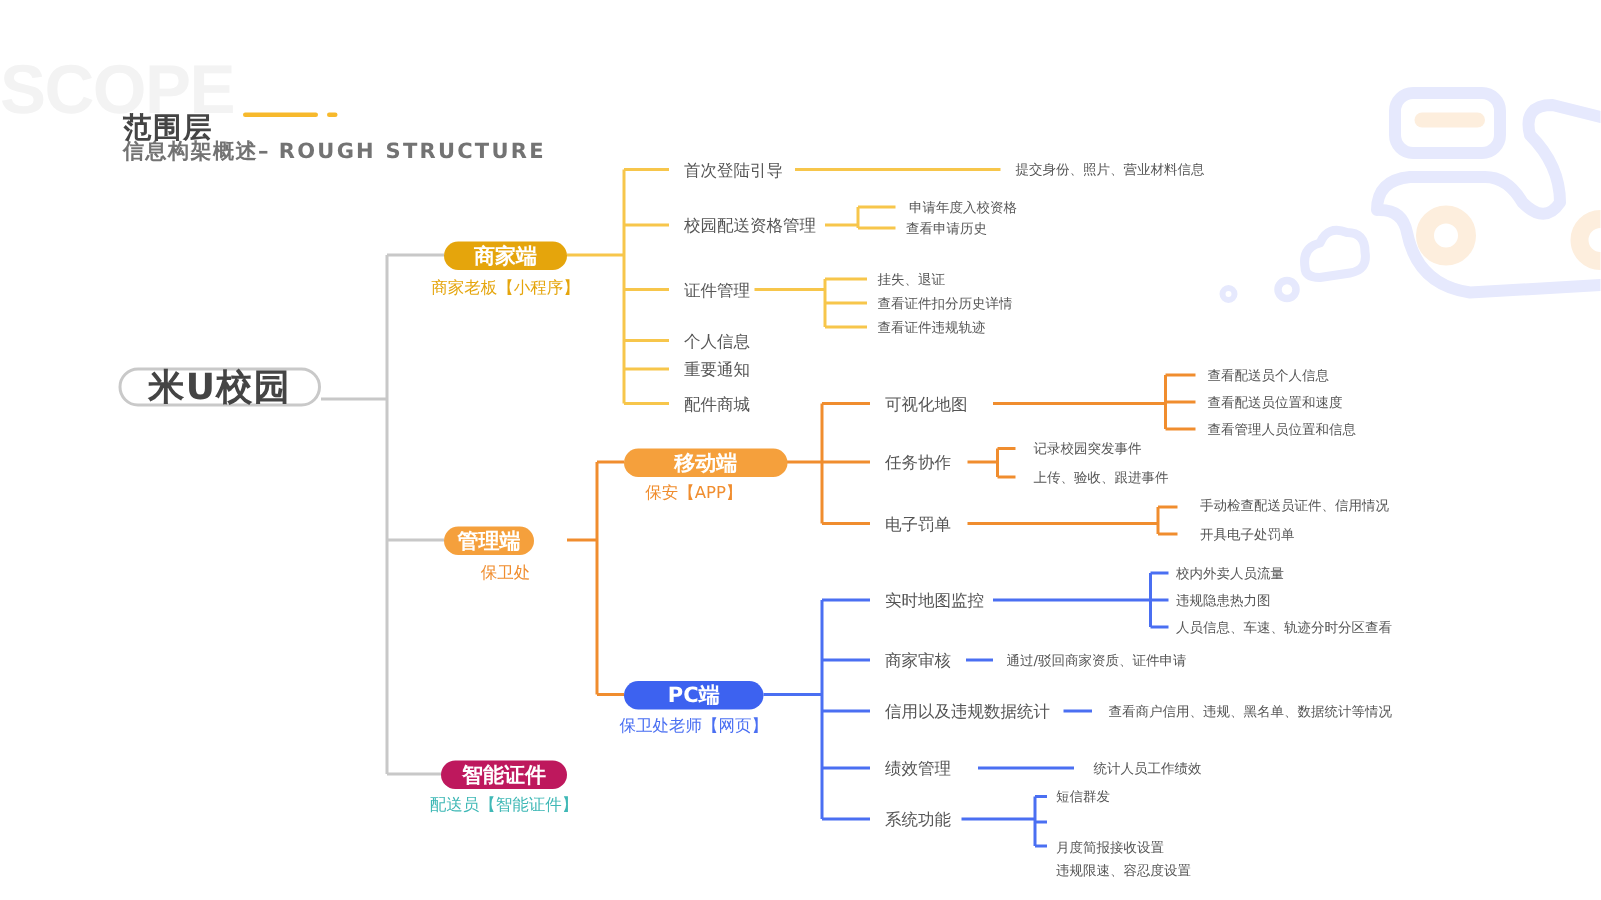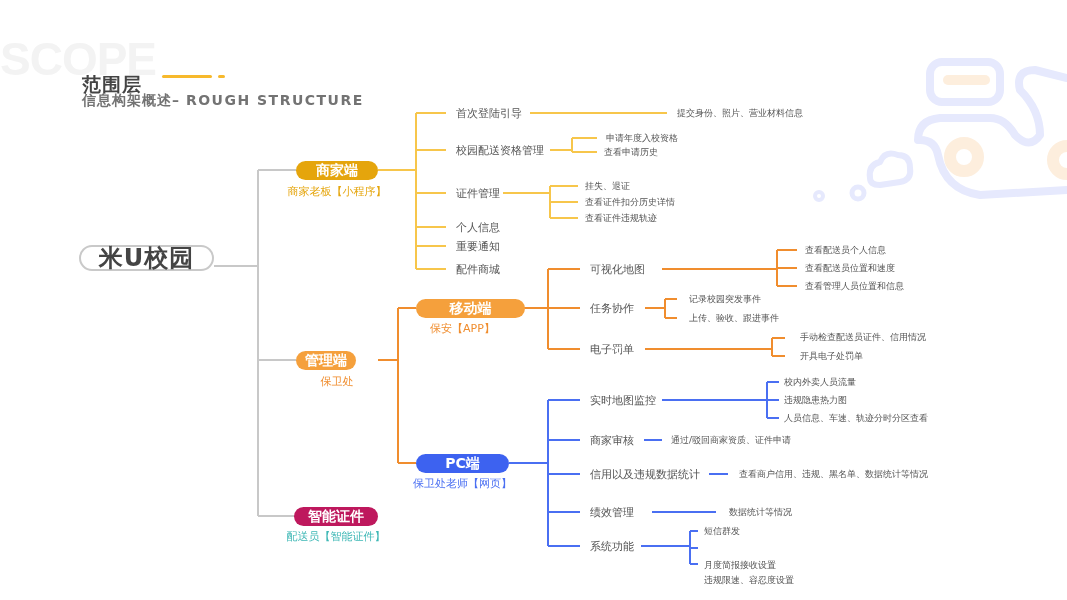--- a/index.html
+++ b/index.html
@@ -166,20 +166,20 @@
 
 <div class="abs l1" style="left:590px;top:393px;">实时地图监控</div>
 <div class="abs l2" style="left:784px;top:376px;">校内外卖人员流量</div>
 <div class="abs l2" style="left:784px;top:394px;">违规隐患热力图</div>
 <div class="abs l2" style="left:784px;top:412px;">人员信息、车速、轨迹分时分区查看</div>
 <div class="abs l1" style="left:590px;top:433px;">商家审核</div>
 <div class="abs l2" style="left:671px;top:434px;">通过/驳回商家资质、证件申请</div>
 <div class="abs l1" style="left:590px;top:467px;">信用以及违规数据统计</div>
 <div class="abs l2" style="left:739px;top:468px;">查看商户信用、违规、黑名单、数据统计等情况</div>
 <div class="abs l1" style="left:590px;top:505px;">绩效管理</div>
-<div class="abs l2" style="left:729px;top:506px;">数据统计等情况</div>
+<div class="abs l2" style="left:729px;top:506px;">统计人员工作绩效</div>
 <div class="abs l1" style="left:590px;top:539px;">系统功能</div>
 <div class="abs l2" style="left:704px;top:525px;">短信群发</div>
 <div class="abs l2" style="left:704px;top:574px;">违规限速、容忍度设置</div>
 <div class="abs l2" style="left:704px;top:559px;">月度简报接收设置</div>
 
 <div class="abs pill" style="left:294px;top:507px;width:84px;background:#be185d;">智能证件</div>
 <div class="abs sub" style="left:282px;top:529px;width:108px;color:#3fb8b6;">配送员【智能证件】</div>
 
 </body></html>

